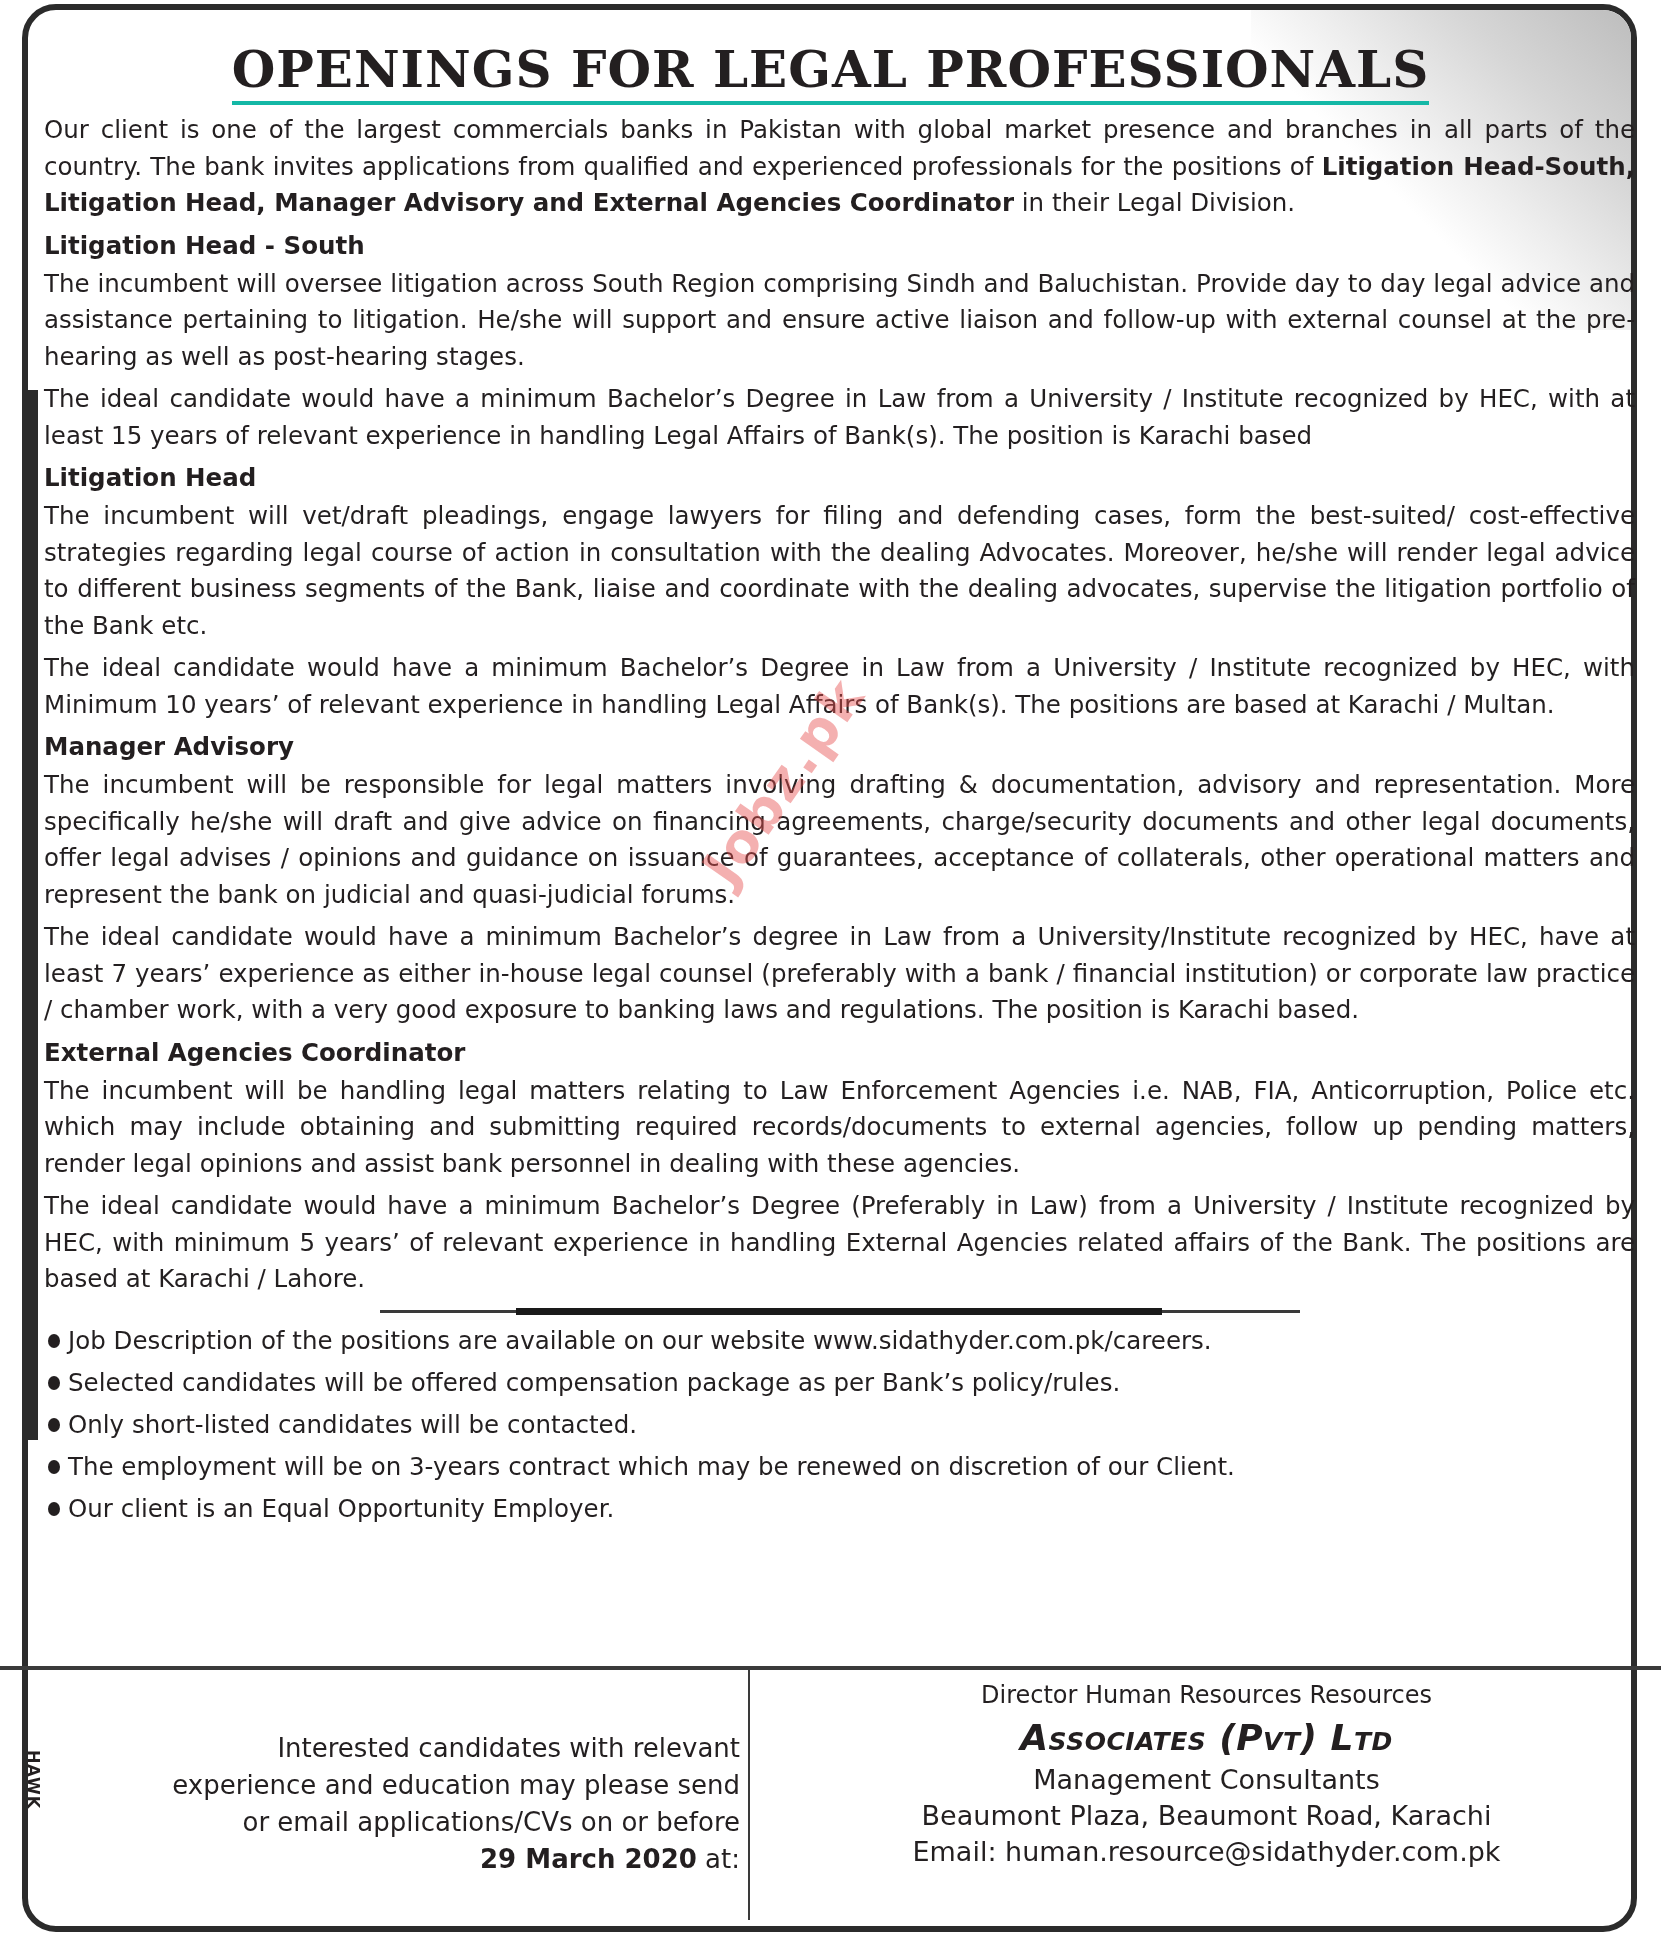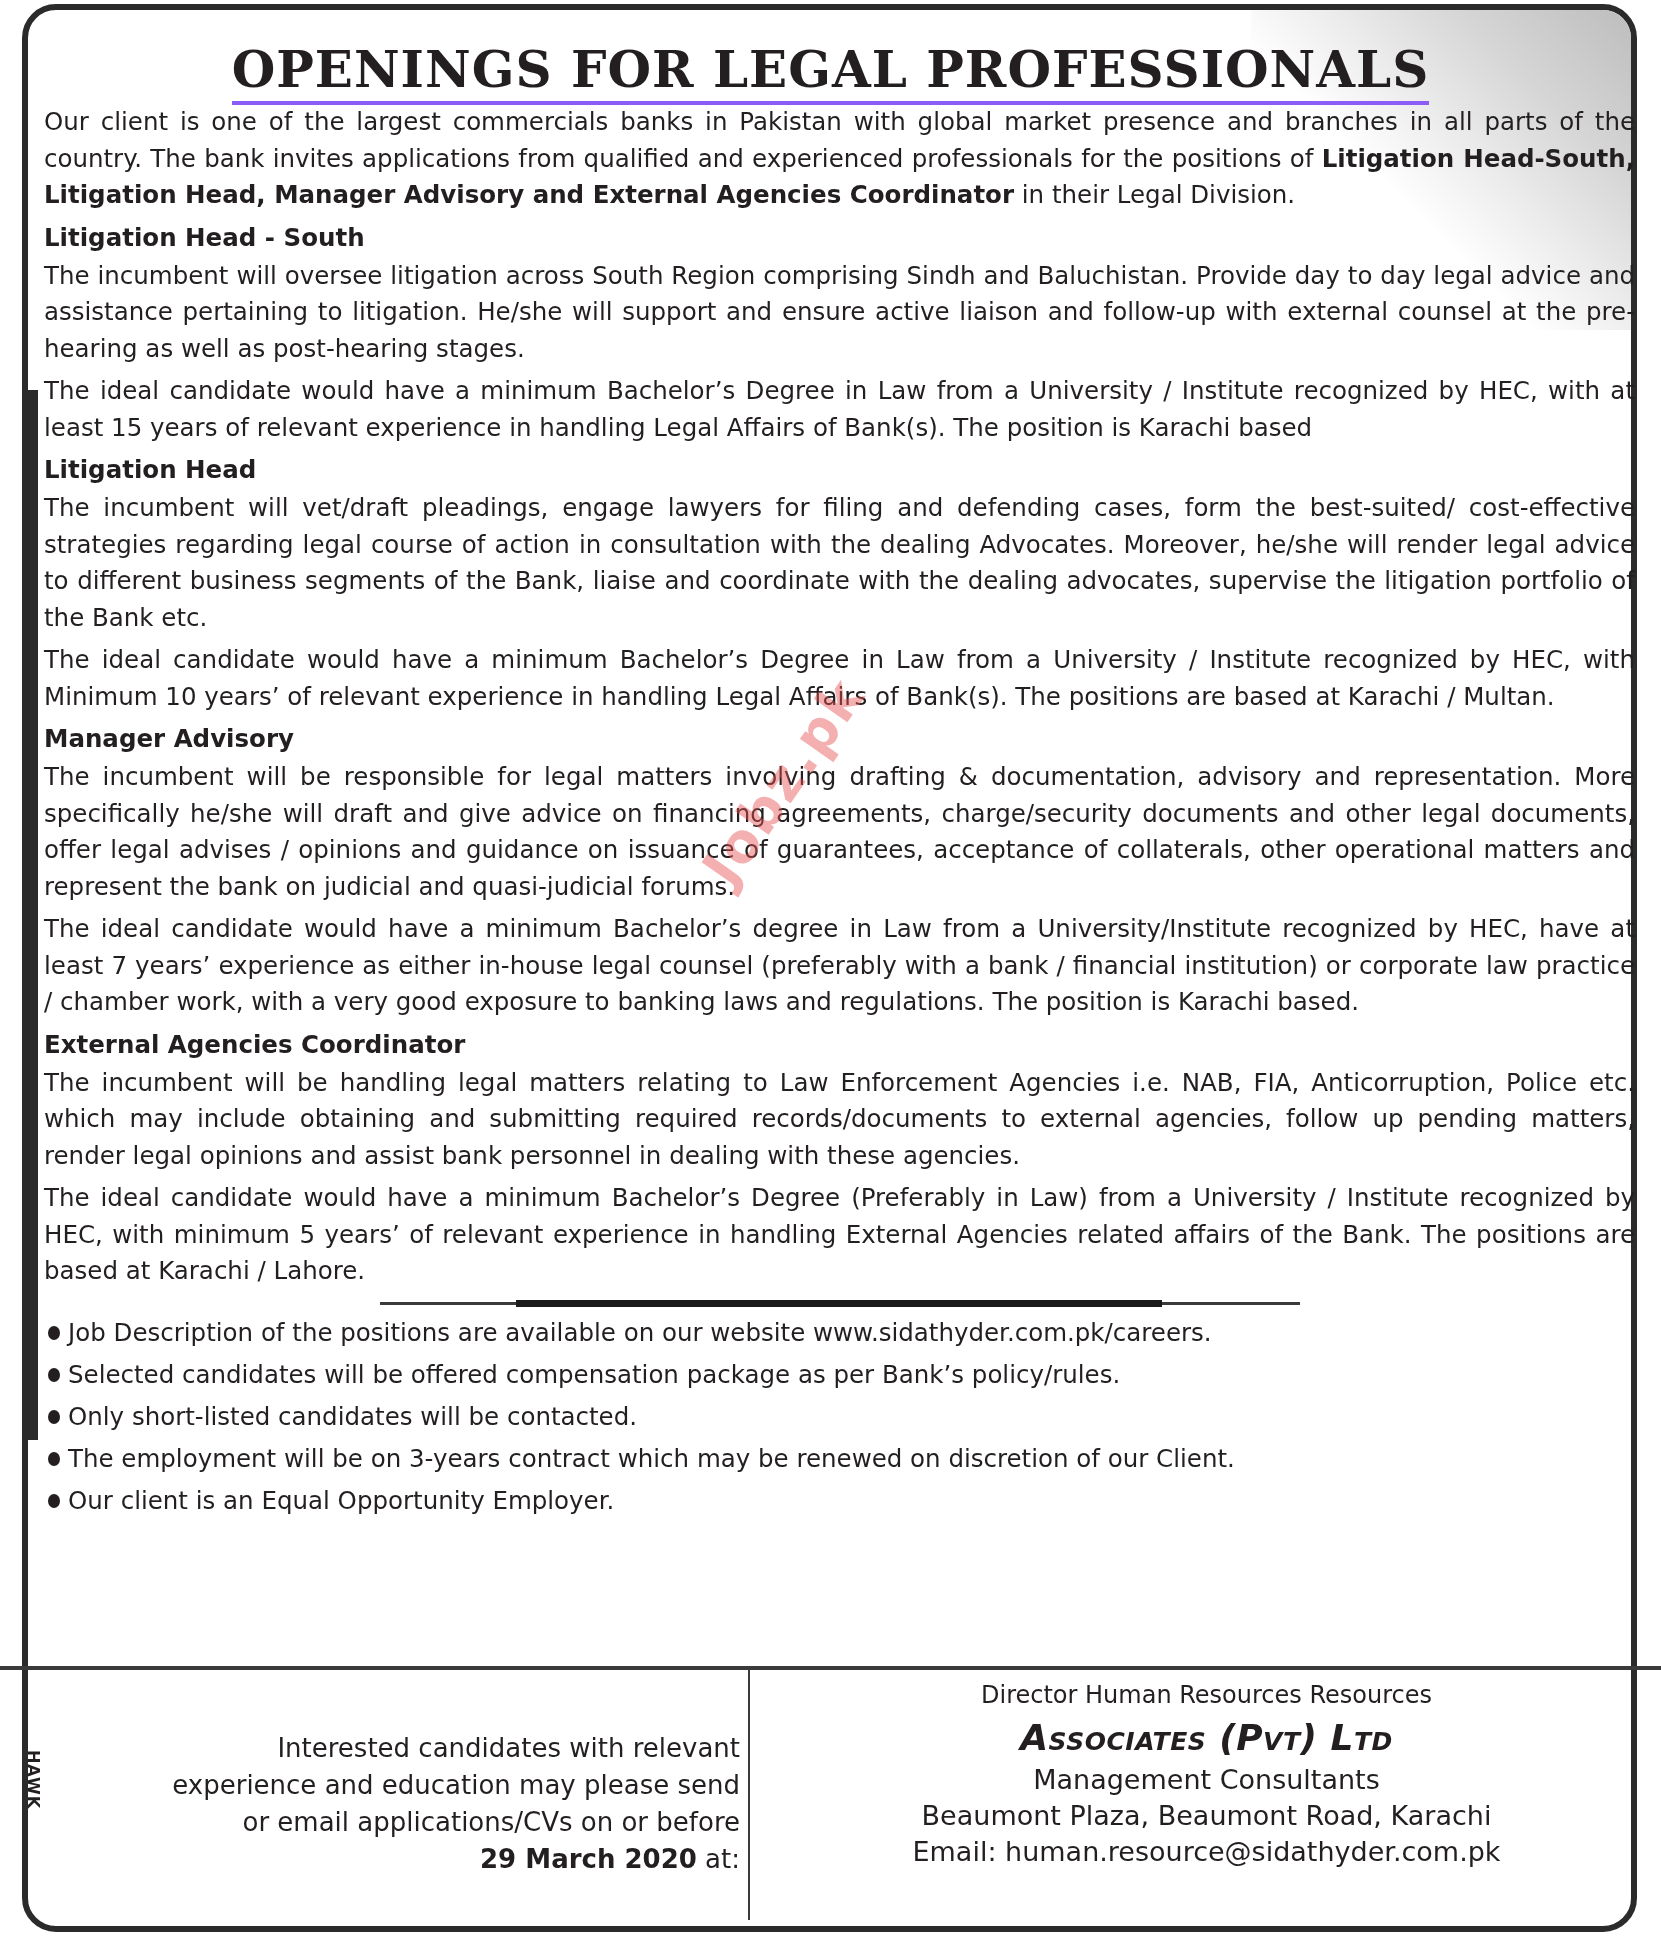--- a/index.html
+++ b/index.html
@@ -10,22 +10,22 @@
   }
   .corner-shade {
     position: absolute; right: 0; top: 0; width: 380px; height: 320px;
     background: linear-gradient(225deg, #bdbdbd 0%, #d6d6d6 25%, #eeeeee 45%, rgba(255,255,255,0) 60%);
   }
   .left-bar { position: absolute; left: 0; top: 380px; width: 10px; height: 1050px; background: #2b2b2b; }
   .title {
     position: absolute; left: 0; right: 0; top: 40px; text-align: center;
     font-family: "DejaVu Serif", serif; font-weight: bold; font-size: 50px; letter-spacing: 1px; color: #231f20;
   }
-  .title span { border-bottom: 4px solid #8b5cf6; padding-bottom: 2px; }
-  .content { position: absolute; left: 44px; right: 26px; top: 104px; }
+  .title span { border-bottom: 4px solid #14b8a6; padding-bottom: 2px; }
+  .content { position: absolute; left: 44px; right: 26px; top: 112px; }
   .para { font-size: 24.5px; line-height: 36.5px; text-align: justify; margin: 0; }
   .para + .para { margin-top: 6px; }
   .heading { font-size: 24.5px; font-weight: bold; line-height: 36px; margin: 6px 0 2px 0; }
   b { font-weight: bold; }
   .divider { position: relative; height: 10px; margin: 8px auto 4px; width: 920px; }
   .divider .thin { position: absolute; left: 0; right: 0; top: 4px; height: 3px; background: #3a3a3a; }
   .divider .thick { position: absolute; left: 136px; right: 138px; top: 2px; height: 7px; background: #1a1a1a; }
   .bullets { list-style: none; margin: 0; padding: 0; }
   .bullets li { font-size: 24.5px; line-height: 42px; display: flex; align-items: center; }
   .bullets .dot { display: inline-block; width: 12px; height: 14px; border-radius: 50%; background: #231f20; margin-right: 8px; margin-left: 4px; }

